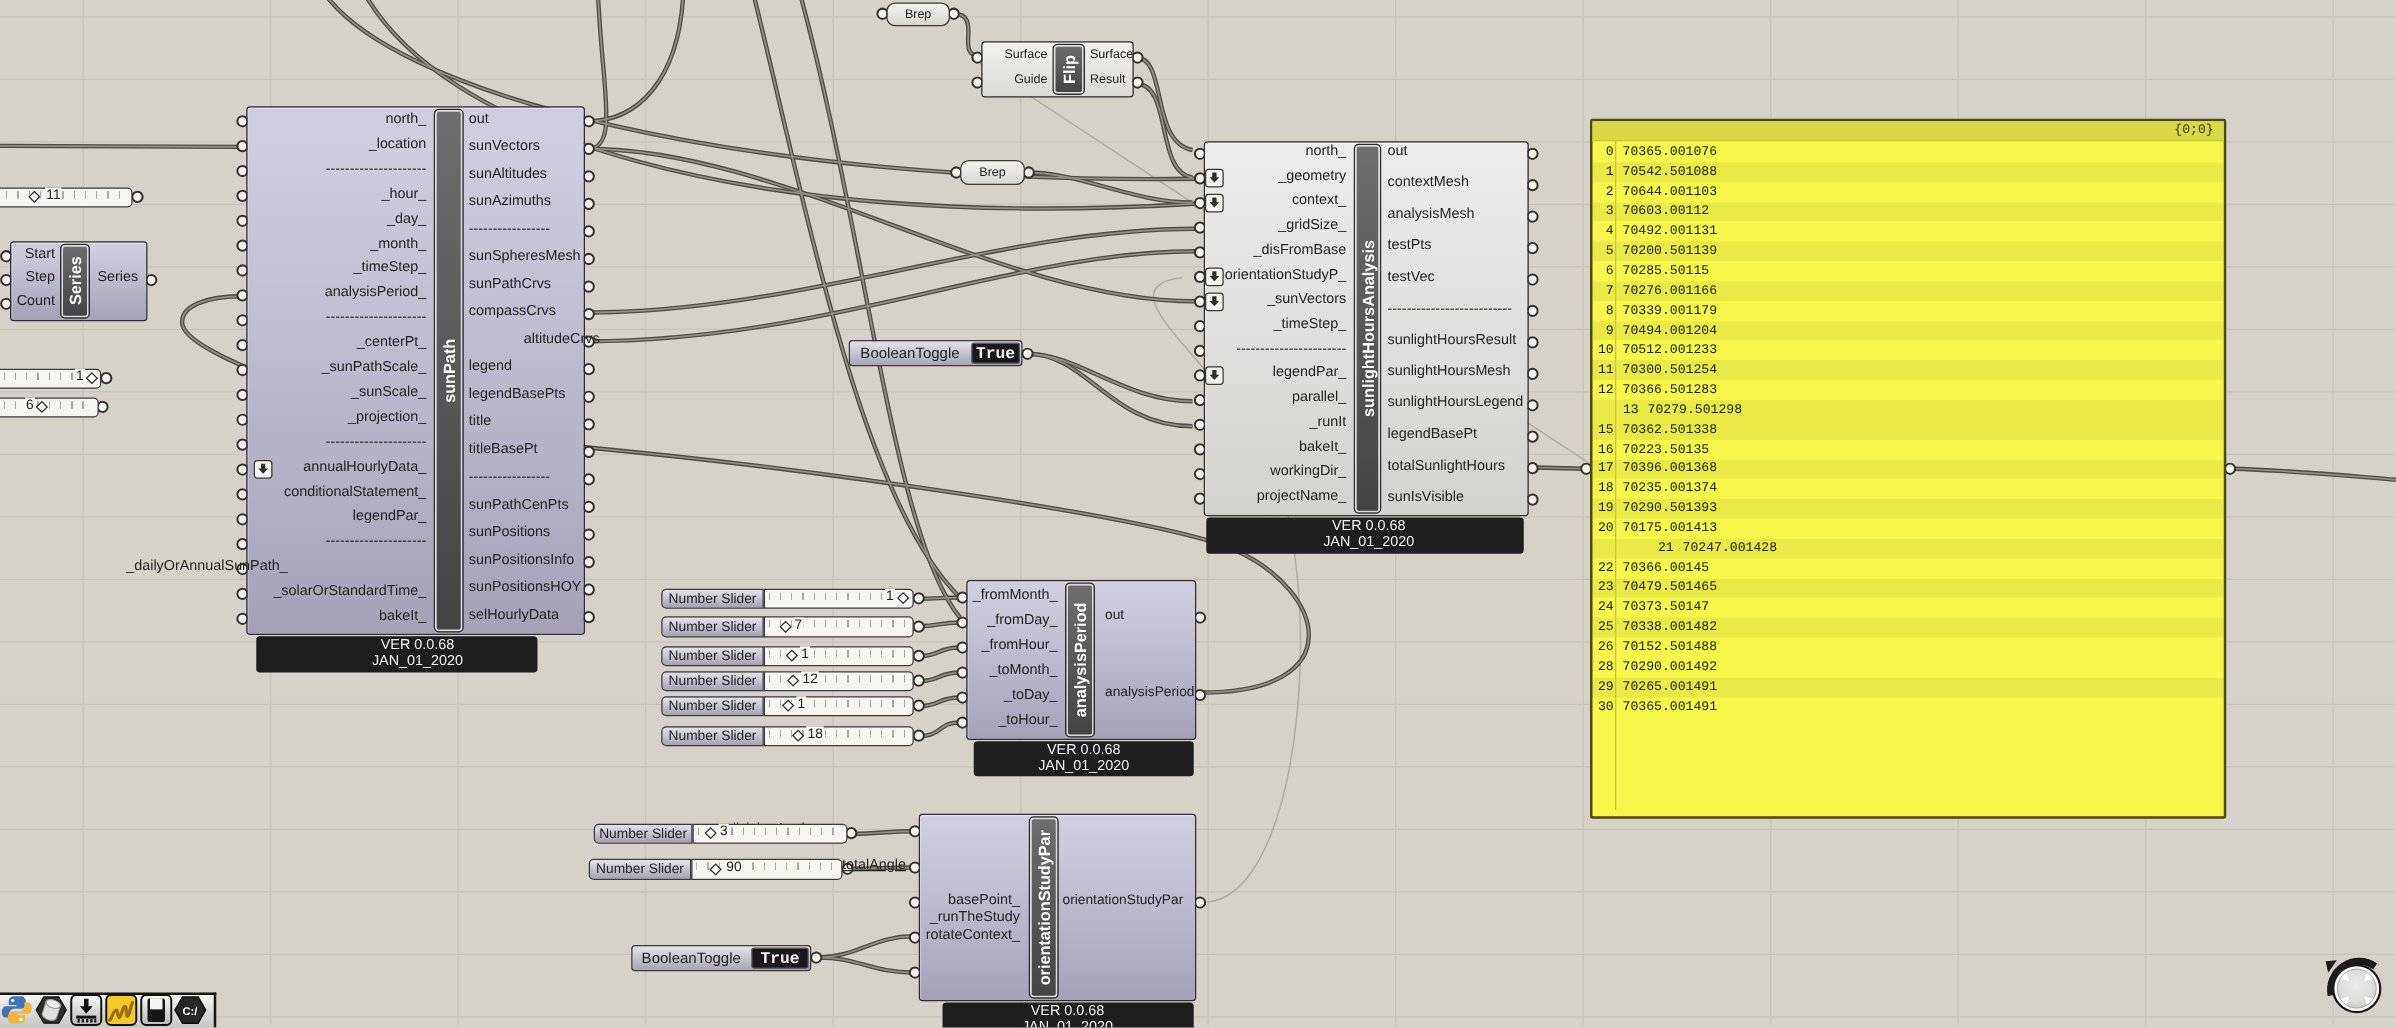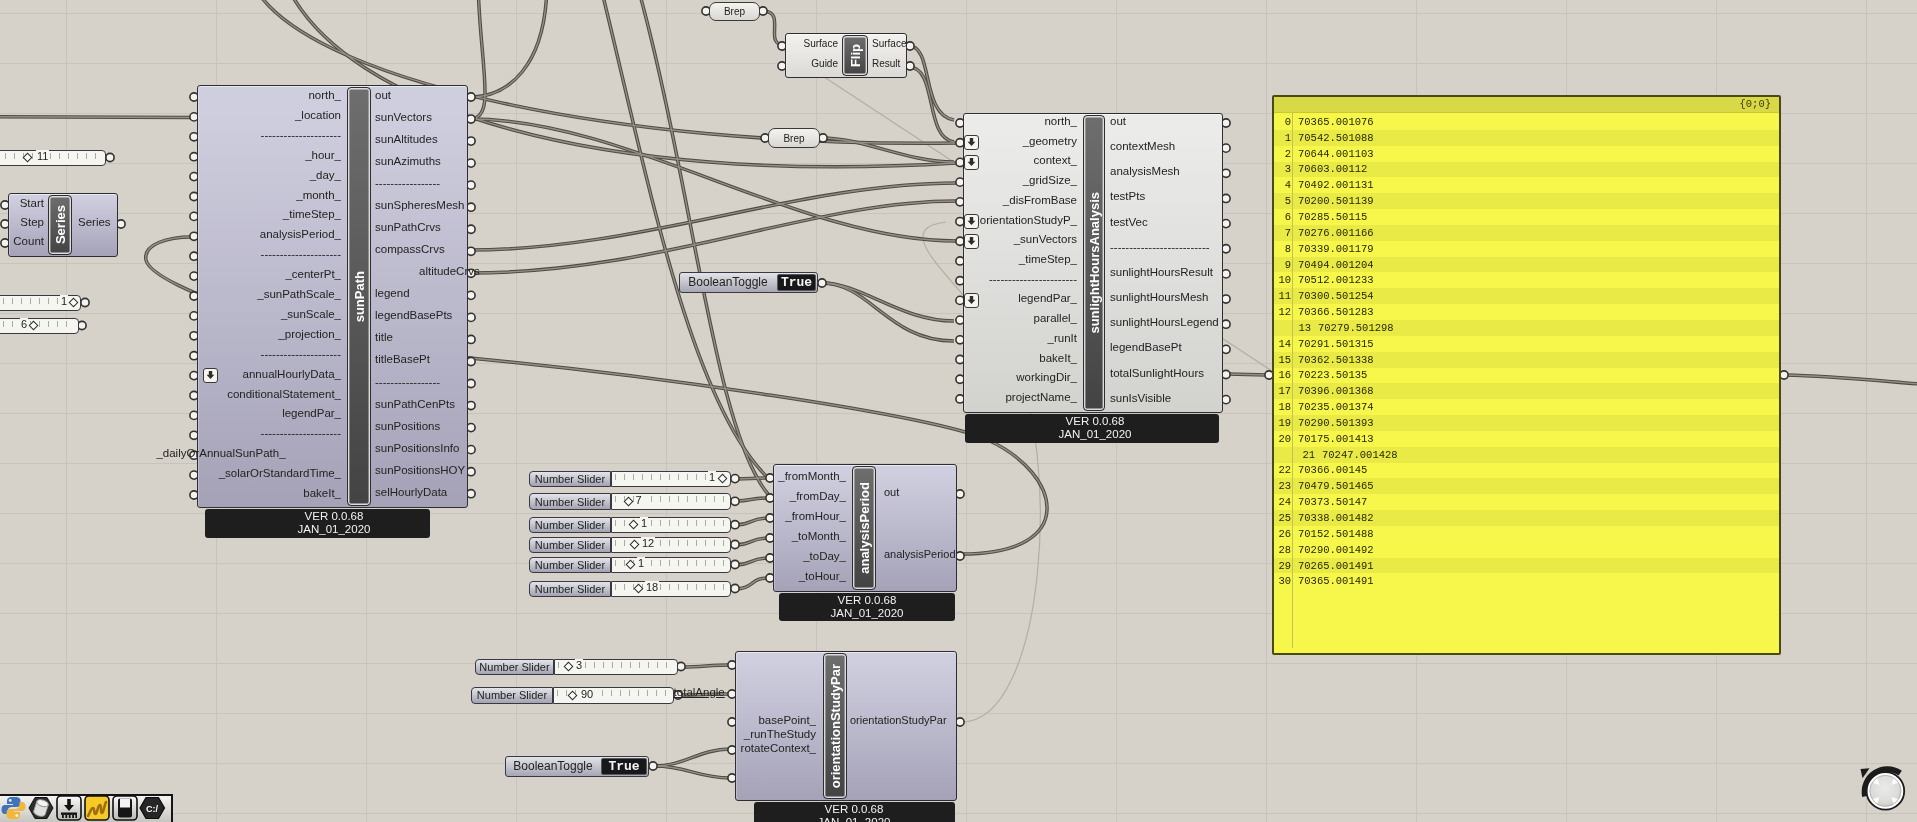--- a/index.html
+++ b/index.html
@@ -194,21 +194,21 @@
 <div style="position:absolute;left:101px;top:248.2px;width:240px;text-align:right;font:11.5px 'Liberation Sans',sans-serif;color:#232321;white-space:nowrap;">---------------------</div>
 <div style="position:absolute;left:101px;top:268.1px;width:240px;text-align:right;font:11.5px 'Liberation Sans',sans-serif;color:#232321;white-space:nowrap;">_centerPt_</div>
 <div style="position:absolute;left:101px;top:288.0px;width:240px;text-align:right;font:11.5px 'Liberation Sans',sans-serif;color:#232321;white-space:nowrap;">_sunPathScale_</div>
 <div style="position:absolute;left:101px;top:307.9px;width:240px;text-align:right;font:11.5px 'Liberation Sans',sans-serif;color:#232321;white-space:nowrap;">_sunScale_</div>
 <div style="position:absolute;left:101px;top:327.79999999999995px;width:240px;text-align:right;font:11.5px 'Liberation Sans',sans-serif;color:#232321;white-space:nowrap;">_projection_</div>
 <div style="position:absolute;left:101px;top:347.7px;width:240px;text-align:right;font:11.5px 'Liberation Sans',sans-serif;color:#232321;white-space:nowrap;">---------------------</div>
 <div style="position:absolute;left:101px;top:367.59999999999997px;width:240px;text-align:right;font:11.5px 'Liberation Sans',sans-serif;color:#232321;white-space:nowrap;">annualHourlyData_</div>
 <div style="position:absolute;left:101px;top:387.5px;width:240px;text-align:right;font:11.5px 'Liberation Sans',sans-serif;color:#232321;white-space:nowrap;">conditionalStatement_</div>
 <div style="position:absolute;left:101px;top:407.4px;width:240px;text-align:right;font:11.5px 'Liberation Sans',sans-serif;color:#232321;white-space:nowrap;">legendPar_</div>
 <div style="position:absolute;left:101px;top:427.29999999999995px;width:240px;text-align:right;font:11.5px 'Liberation Sans',sans-serif;color:#232321;white-space:nowrap;">---------------------</div>
-<div style="position:absolute;left:101px;top:447.2px;width:240px;text-align:center;font:11.5px 'Liberation Sans',sans-serif;color:#232321;white-space:nowrap;">_dailyOrAnnualSunPath_</div>
+<div style="position:absolute;left:101px;top:447.2px;width:240px;text-align:left;font:11.5px 'Liberation Sans',sans-serif;color:#232321;white-space:nowrap;">_dailyOrAnnualSunPath_</div>
 <div style="position:absolute;left:101px;top:467.09999999999997px;width:240px;text-align:right;font:11.5px 'Liberation Sans',sans-serif;color:#232321;white-space:nowrap;">_solarOrStandardTime_</div>
 <div style="position:absolute;left:101px;top:487.0px;width:240px;text-align:right;font:11.5px 'Liberation Sans',sans-serif;color:#232321;white-space:nowrap;">bakeIt_</div>
 <div style="position:absolute;left:375px;top:89.0px;width:240px;font:11.5px 'Liberation Sans',sans-serif;color:#232321;white-space:nowrap;">out</div>
 <div style="position:absolute;left:375px;top:111.03999999999999px;width:240px;font:11.5px 'Liberation Sans',sans-serif;color:#232321;white-space:nowrap;">sunVectors</div>
 <div style="position:absolute;left:375px;top:133.07999999999998px;width:240px;font:11.5px 'Liberation Sans',sans-serif;color:#232321;white-space:nowrap;">sunAltitudes</div>
 <div style="position:absolute;left:375px;top:155.12px;width:240px;font:11.5px 'Liberation Sans',sans-serif;color:#232321;white-space:nowrap;">sunAzimuths</div>
 <div style="position:absolute;left:375px;top:177.16px;width:240px;font:11.5px 'Liberation Sans',sans-serif;color:#232321;white-space:nowrap;">-----------------</div>
 <div style="position:absolute;left:375px;top:199.2px;width:240px;font:11.5px 'Liberation Sans',sans-serif;color:#232321;white-space:nowrap;">sunSpheresMesh</div>
 <div style="position:absolute;left:375px;top:221.24px;width:240px;font:11.5px 'Liberation Sans',sans-serif;color:#232321;white-space:nowrap;">sunPathCrvs</div>
 <div style="position:absolute;left:375px;top:243.28px;width:240px;font:11.5px 'Liberation Sans',sans-serif;color:#232321;white-space:nowrap;">compassCrvs</div>
@@ -460,25 +460,20 @@
     <div style="height:15.85px;display:flex;align-items:center;">
       <span style="width:17px;text-align:right;color:#262600;">12</span>
       <span style="width:7px;"></span>
       <span style="color:#262600;">70366.501283</span>
     </div>
     <div style="height:15.85px;background:rgba(0,0,0,0.05);display:flex;align-items:center;">
       <span style="width:37px;text-align:right;color:#262600;">13</span>
       <span style="width:7px;"></span>
       <span style="color:#262600;">70279.501298</span>
     </div>
-    <div style="height:15.85px;display:flex;align-items:center;">
-      <span style="width:17px;text-align:right;color:#262600;">14</span>
-      <span style="width:7px;"></span>
-      <span style="color:#262600;">70291.501315</span>
-    </div>
     <div style="height:15.85px;background:rgba(0,0,0,0.05);display:flex;align-items:center;">
       <span style="width:17px;text-align:right;color:#262600;">15</span>
       <span style="width:7px;"></span>
       <span style="color:#262600;">70362.501338</span>
     </div>
     <div style="height:15.85px;display:flex;align-items:center;">
       <span style="width:17px;text-align:right;color:#262600;">16</span>
       <span style="width:7px;"></span>
       <span style="color:#262600;">70223.50135</span>
     </div>
@@ -496,21 +491,21 @@
       <span style="width:17px;text-align:right;color:#262600;">19</span>
       <span style="width:7px;"></span>
       <span style="color:#262600;">70290.501393</span>
     </div>
     <div style="height:15.85px;display:flex;align-items:center;">
       <span style="width:17px;text-align:right;color:#262600;">20</span>
       <span style="width:7px;"></span>
       <span style="color:#262600;">70175.001413</span>
     </div>
     <div style="height:15.85px;background:rgba(0,0,0,0.05);display:flex;align-items:center;">
-      <span style="width:41px;text-align:right;color:#262600;">21</span>
+      <span style="width:41px;text-align:right;color:#262600;margin-left:24px;">21</span>
       <span style="width:7px;"></span>
       <span style="color:#262600;">70247.001428</span>
     </div>
     <div style="height:15.85px;display:flex;align-items:center;">
       <span style="width:17px;text-align:right;color:#262600;">22</span>
       <span style="width:7px;"></span>
       <span style="color:#262600;">70366.00145</span>
     </div>
     <div style="height:15.85px;background:rgba(0,0,0,0.05);display:flex;align-items:center;">
       <span style="width:17px;text-align:right;color:#262600;">23</span>

